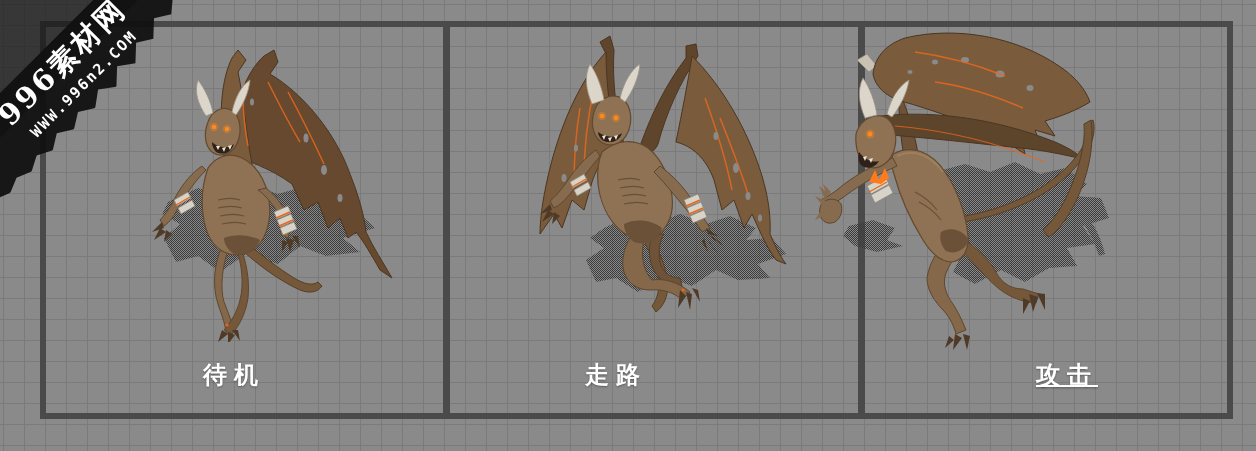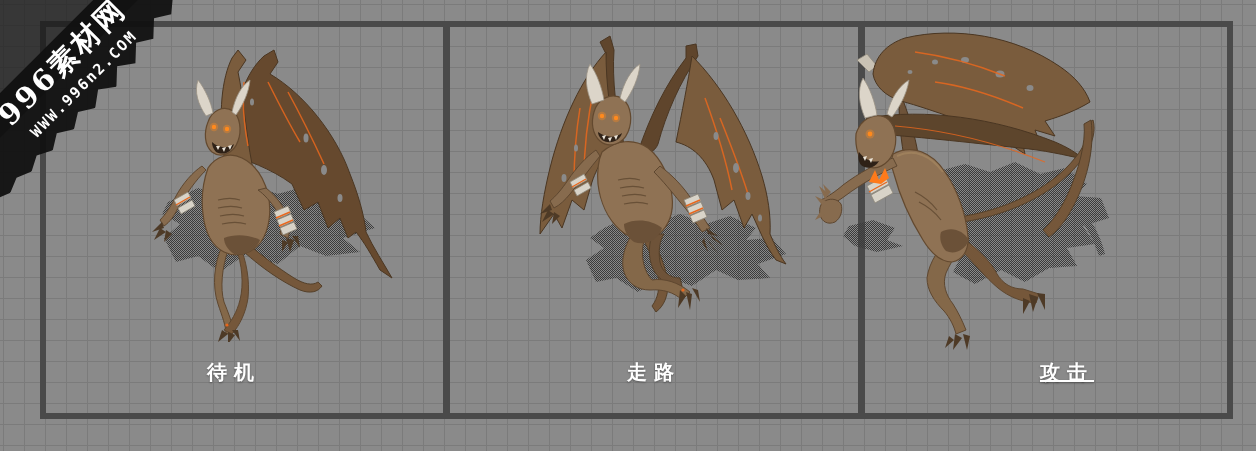--- a/index.html
+++ b/index.html
@@ -18,26 +18,26 @@
   }
   .divider{position:absolute;top:21px;height:398px;width:7px;background:#4a4a4a;}
   .divider-1{left:443px;}
   .divider-2{left:858px;}
   .render{position:absolute;}
   .render-idle{left:128px;top:42px;width:270px;height:300px;}
   .render-walk{left:520px;top:28px;width:280px;height:310px;}
   .render-attack{left:815px;top:22px;width:300px;height:330px;}
   .panel-label{
     position:absolute;top:359px;transform:translateX(-50%);
-    color:#ffffff;font-size:20px;font-weight:bold;letter-spacing:7px;
+    color:#ffffff;font-size:24px;font-weight:bold;letter-spacing:7px;
     font-family:"DejaVu Serif","Liberation Serif",serif;white-space:nowrap;
     text-shadow:0 1px 2px rgba(0,0,0,.35);
   }
   .label-idle{left:234px;}
-  .label-walk{left:654px;}
+  .label-walk{left:616px;}
   .label-attack{left:1067px;text-decoration:underline;}
   .wm-corner{
     position:absolute;left:0;top:0;width:138px;height:138px;
     background:rgba(24,24,24,.72);
     -webkit-clip-path:polygon(0 0,100% 0,0 100%);
     clip-path:polygon(0 0,100% 0,0 100%);
   }
   .wm-ribbon{
     position:absolute;left:-76px;top:35px;width:300px;height:78px;
     transform:rotate(-45deg);

